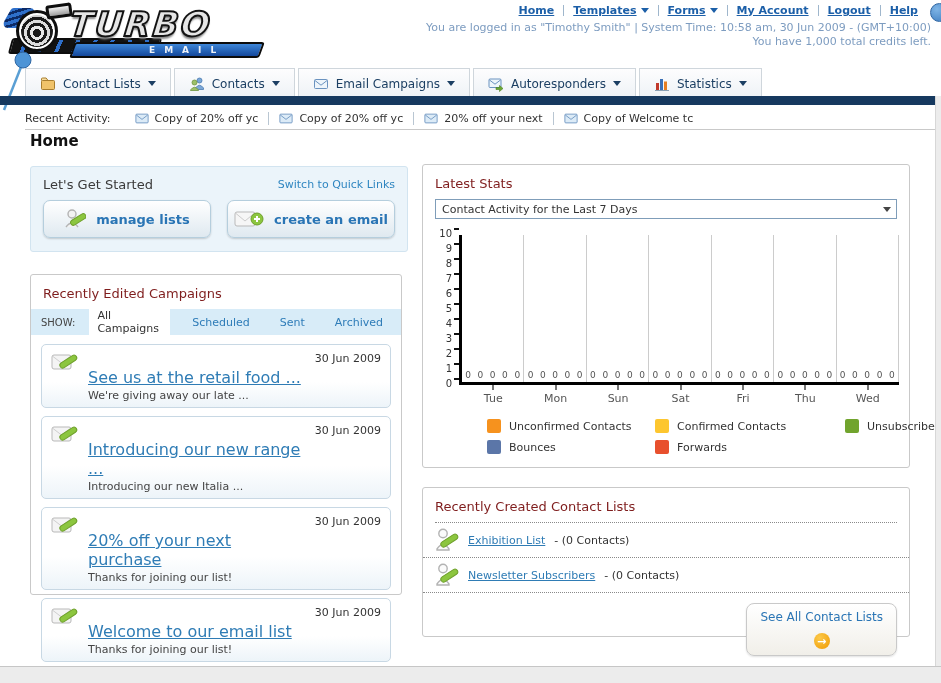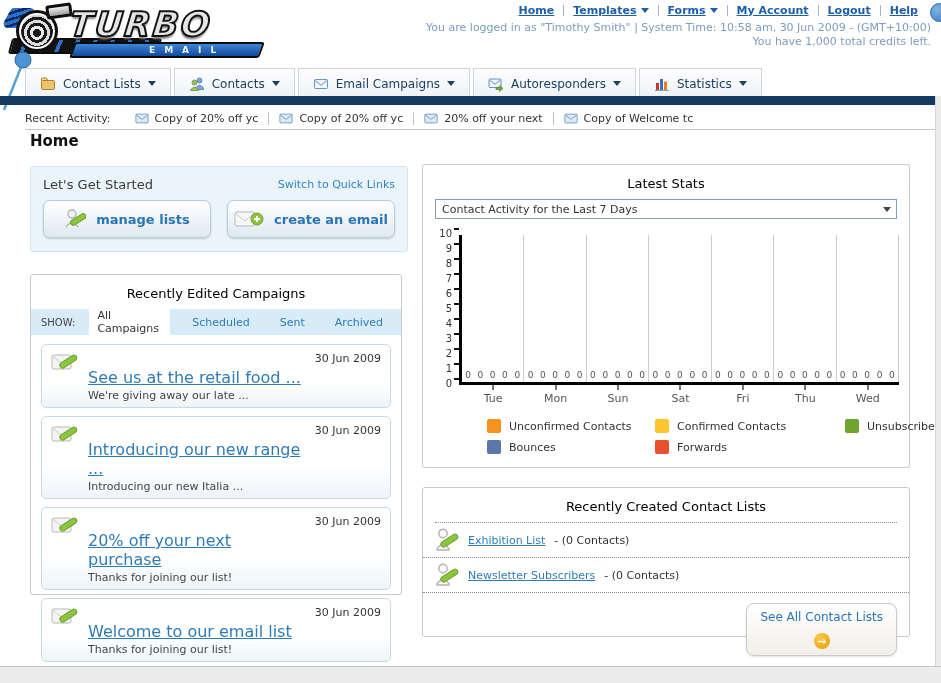--- a/index.html
+++ b/index.html
@@ -49,21 +49,21 @@
   .activity { position:absolute; left:25px; top:107px; width:910px; height:23px; display:flex; align-items:center;
     border-bottom:1px solid #c9c9c9; font-size:11px; color:#333; }
   .activity-label { margin-right:14px; color:#333; }
   .activity-item { display:flex; align-items:center; gap:6px; padding:0 10px; cursor:pointer; overflow:hidden; white-space:nowrap; }
   .activity-sep { width:1px; height:13px; background:#b9c6d2; }
 
   .hometitle { position:absolute; left:30px; top:132px; font-size:15px; font-weight:bold; color:#111; }
 
   
   .panel { position:absolute; background:#fff; border:1px solid #c9c9c9; border-radius:3px; }
-  .panel-title { font-size:13px; color:#000000; padding:11px 12px 8px;text-align:center; }
+  .panel-title { font-size:13px; color:#7f1d1d; padding:11px 12px 8px; }
 
   
   .panel-getstarted { left:30px; top:166px; width:378px; height:86px; background:#ebf4fa; border-color:#d2e4f0; }
   .gs-head { display:flex; justify-content:space-between; align-items:center; padding:10px 12px 6px; }
   .gs-title { font-size:13px; color:#3a3a3a; }
   .gs-switch { font-size:11px; color:#2f86c1; cursor:pointer; }
   .gs-buttons { display:flex; gap:16px; margin:2px 12px; }
   .gs-btn { flex:1; height:38px; display:flex; align-items:center; justify-content:center; gap:10px;
     background:linear-gradient(#ffffff,#dfe9f0); border:1px solid #b5cedd; border-radius:7px;
     box-shadow:0 1px 2px rgba(0,0,0,.18); cursor:pointer; }
@@ -98,21 +98,21 @@
   .sel-arrow { position:absolute; right:5px; top:7px; width:0; height:0; border-left:4px solid transparent; border-right:4px solid transparent; border-top:5px solid #444; }
   .chart-wrap { display:flex; margin:16px 10px 0 8px; }
   .yaxis { position:relative; width:28px; height:150px; flex:none; }
   .ytick { position:absolute; right:0; height:14px; display:flex; align-items:flex-start; gap:2px; }
   .ylab { font-size:10px; color:#333; }
   .ydash { width:5px; height:2px; background:#111; }
   .plot { position:relative; flex:1; height:150px; border-left:3px solid #000; border-bottom:3px solid #000; display:flex; }
   .cgroup { position:relative; flex:1; border-right:1px solid #ccc; }
   .cvals { position:absolute; bottom:2px; left:0; width:100%; display:flex; justify-content:space-around; }
   .cval { font-size:9px; color:#555; }
-  .xaxisrow { display:flex; margin:0 10px 0 39px; }
+  .xaxisrow { display:flex; margin:0 10px 0 39px;justify-content:flex-end; }
   .xcell { flex:1; display:flex; flex-direction:column; align-items:center; }
   .xdash { width:2px; height:5px; background:#777; }
   .xlab { font-size:11px; color:#555; margin-top:2px; }
   .legend { display:grid; grid-template-columns:168px 190px auto; row-gap:7px; margin:14px 0 0 64px; }
   .lgitem { display:flex; align-items:center; gap:8px; }
   .lgswatch { width:14px; height:14px; border-radius:2px; flex:none; }
   .lglabel { font-size:11px; color:#333; }
 
   
   .panel-lists { left:422px; top:487px; width:488px; height:150px; }

